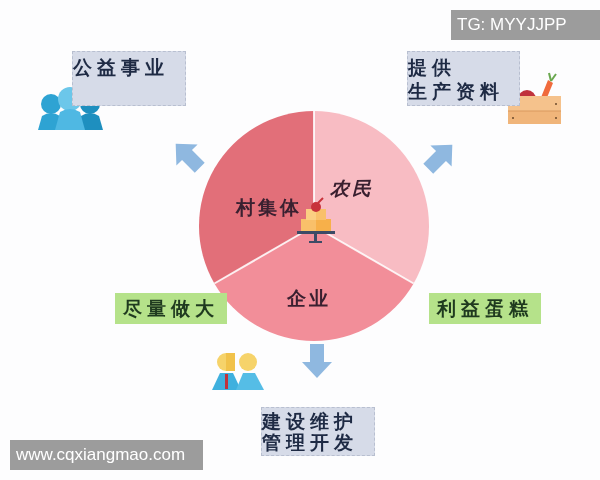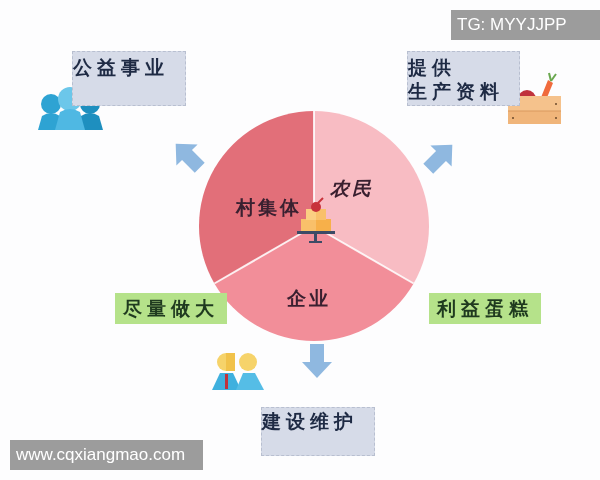--- a/index.html
+++ b/index.html
@@ -87,19 +87,20 @@
   <div>公益事业</div>
 </div>
 
 <div class="box" style="left:407px;top:51px;width:113px;height:55px;">
   <div>提供</div>
   <div>生产资料</div>
 </div>
 
 <div class="box" style="left:261px;top:383px;width:114px;height:49px;line-height:21px;margin-top:24px;">
   <div>建设维护</div>
+  <div>管理开发</div>
 </div>
 
 <div class="green" style="left:71px;top:293px;width:112px;height:31px;margin-left:44px;">尽量做大</div>
 <div class="green" style="left:429px;top:293px;width:112px;height:31px;">利益蛋糕</div>
 
 <div class="wm" style="left:451px;top:10px;width:155px;height:30px;">TG: MYYJJPP</div>
 <div class="wm" style="left:10px;top:440px;width:193px;height:30px;">www.cqxiangmao.com</div>
 
 </body></html>

